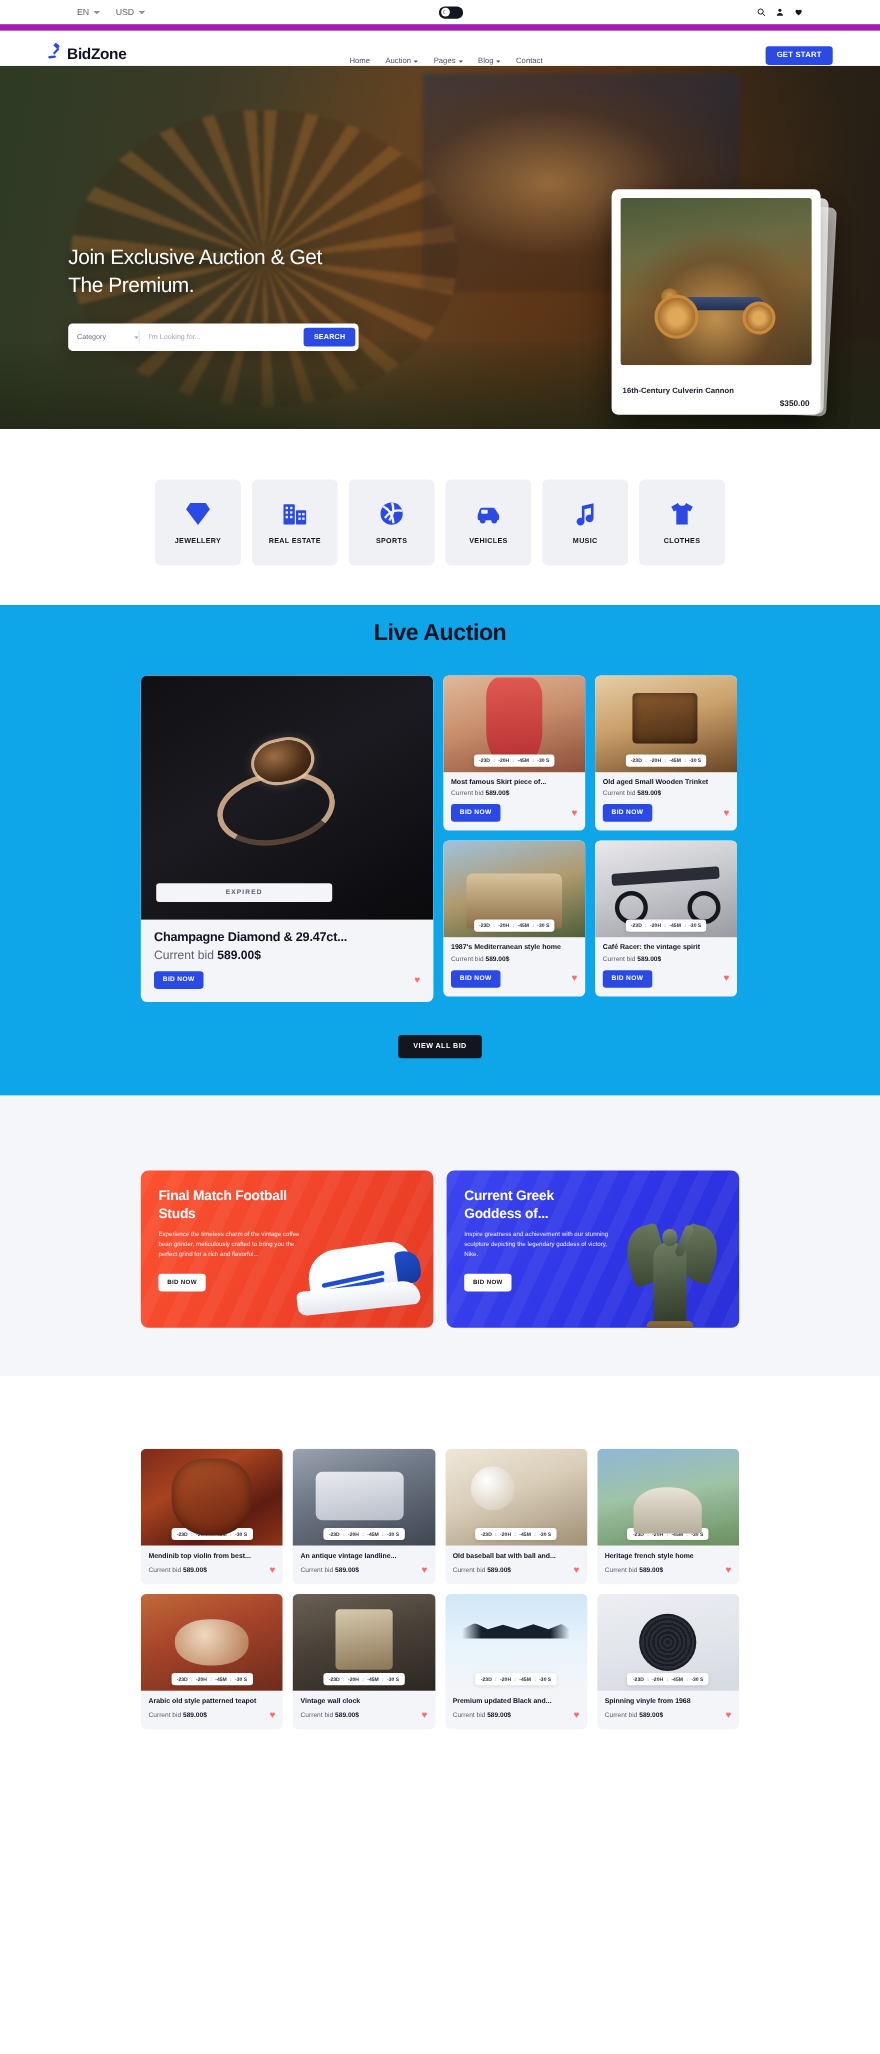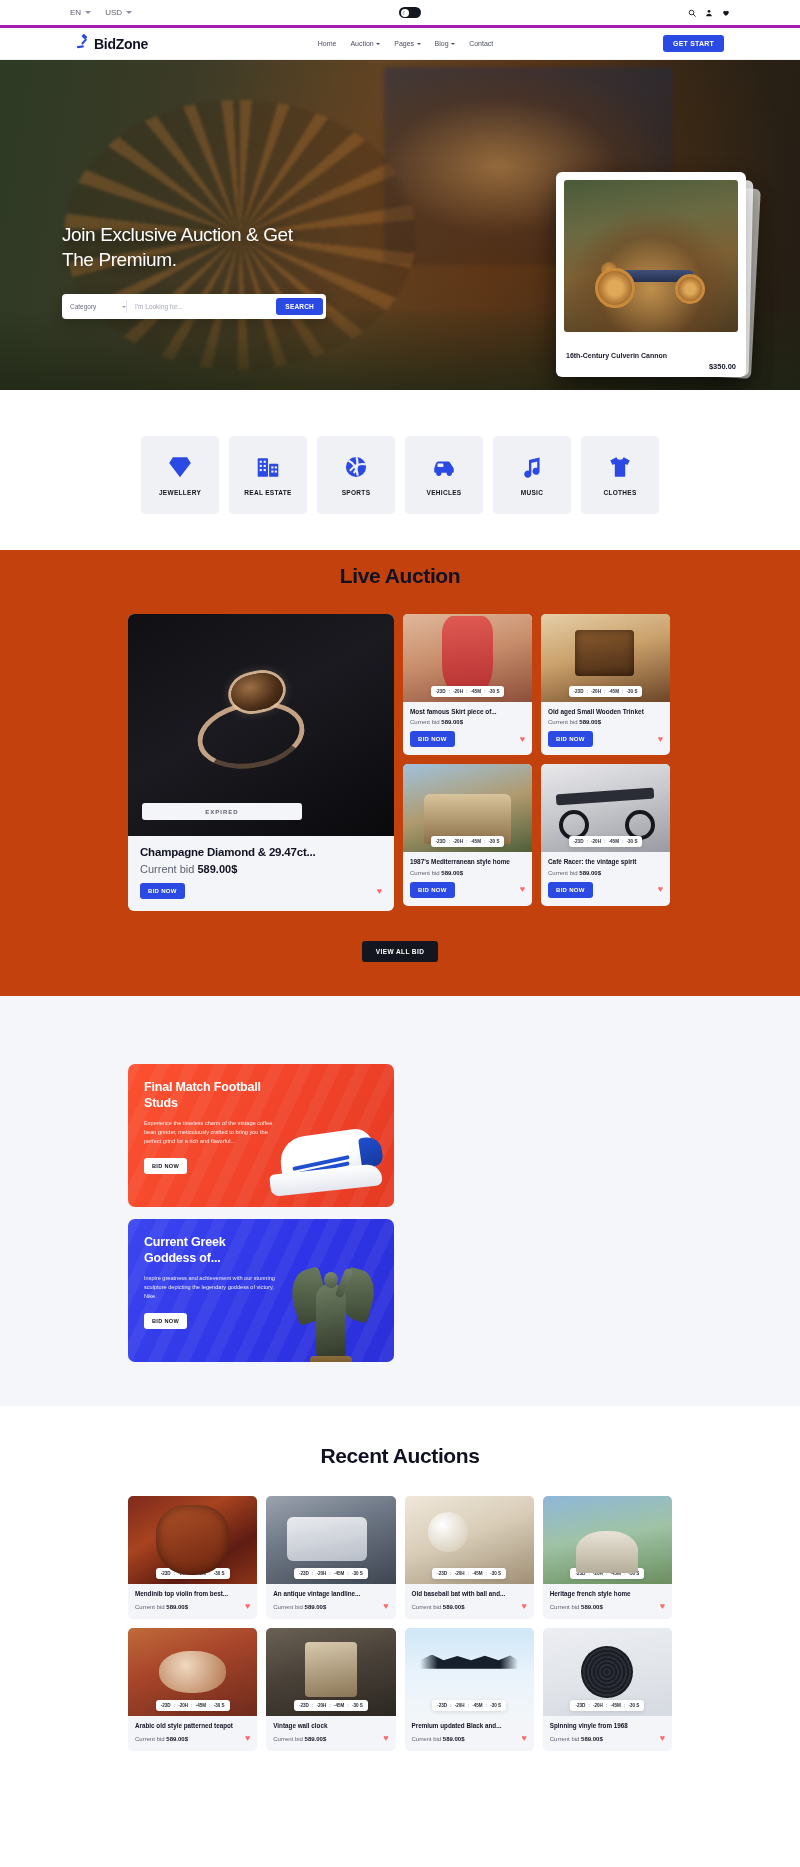--- a/index.html
+++ b/index.html
@@ -6,41 +6,41 @@
   body {
     width:800px; height:1867px;
     font-family:"Liberation Sans", sans-serif;
     background:#ffffff; color:#12141d; overflow:hidden;
   }
   .wrap { width:800px; position:relative; }
 
   
   .topbar {
     height:28px; display:flex; align-items:center;
-    padding:0 70px; border-bottom:3px solid #a21caf; background:#fff;
+    padding:0 70px; border-bottom:6px solid #a21caf; background:#fff;
     font-size:8px; color:#5d6073;
   }
   .tb-left { display:flex; gap:14px; align-items:center; }
   .tb-sel { display:flex; align-items:center; gap:4px; cursor:pointer; }
   .caret { width:0;height:0;border-left:3px solid transparent;border-right:3px solid transparent;border-top:3px solid #8a8d9c; }
   .tb-mid { flex:1; display:flex; justify-content:center; }
   .toggle {
     width:22px;height:11px;border-radius:6px;background:#15171f;position:relative;cursor:pointer;
   }
   .toggle .knob{
     position:absolute;left:1.5px;top:1.5px;width:8px;height:8px;border-radius:50%;
     background:#fff;display:flex;align-items:center;justify-content:center;font-size:5px;color:#15171f;
   }
   .tb-right { display:flex; gap:9px; align-items:center; color:#15171f; }
   .tb-right svg { display:block; }
 
   
   .navbar {
-    height:32px; display:flex; align-items:center;
-    padding:0 76px; background:#fff; border-bottom:1px solid #f1f1f5;
+    height:32px; display:flex; align-items:flex-end;
+    padding:0 43px; background:#fff; border-bottom:1px solid #f1f1f5;
   }
   .logo { display:flex; align-items:center; gap:3px; }
   .logo-txt { font-size:14px; font-weight:bold; letter-spacing:-.3px; color:#101223; }
   .nav-menu { flex:1; display:flex; justify-content:center; gap:14px; }
   .nav-item { font-size:7px; color:#4b4e60; display:flex; align-items:center; gap:2.5px; cursor:pointer; }
   .nav-item .caret { border-top-color:#4b4e60; border-left-width:2.5px;border-right-width:2.5px;border-top-width:2.5px; }
   .btn-start {
     background:#2b4ae4; color:#fff; font-size:7px; font-weight:bold;
     padding:5px 10px; border-radius:3px; border:none; cursor:pointer; letter-spacing:.2px;
   }
@@ -122,21 +122,21 @@
     width:78px; height:78px; background:#f0f1f5; border-radius:5px;
     display:flex; flex-direction:column; align-items:center; justify-content:center; gap:9px; cursor:pointer;
   }
   .cat-card svg{ display:block; }
   .cat-label{ font-size:6.5px; font-weight:bold; letter-spacing:.3px; color:#12141d; }
 
   
   .sec-title{ text-align:center; font-size:21px; font-weight:bold; letter-spacing:-.4px; color:#101223; }
 
   
-  .live{ padding:14px 0 0; background:#c2410c; }
+  .live{ padding:14px 0 0; background:#0ea5e9; }
   .live-grid{ margin:26px auto 0; width:544px; display:flex; gap:9px; }
   .big-card{ width:266px; background:#f4f5f8; border-radius:6px; overflow:hidden; position:relative; }
   .big-img{
     width:100%; height:222px; position:relative; overflow:hidden;
     background:linear-gradient(150deg,#101014 0%,#1a1a20 45%,#0a0a0d 100%);
   }
   .ring{
     position:absolute; left:26%; top:26%; width:130px; height:96px;
   }
   .ring .band{
@@ -185,21 +185,21 @@
   .sm-row{ display:flex; align-items:center; justify-content:space-between; margin-top:6px; }
 
   .view-all-wrap{ display:flex; justify-content:center; padding:30px 0 34px; }
   .btn-viewall{
     background:#13151f;color:#fff;font-size:6.5px;font-weight:bold;
     padding:7px 14px;border-radius:3px;border:none;cursor:pointer;letter-spacing:.4px;
   }
 
   
   .upcoming{ background:#f5f6f9; padding:38px 0 44px; }
-  .up-grid{ margin:30px auto 0; width:544px; display:flex; gap:12px;flex-direction:column; }
+  .up-grid{ margin:30px auto 0; width:544px; display:flex; gap:12px; }
   .up-card{ width:266px; height:143px; border-radius:7px; position:relative; overflow:hidden; padding:16px; }
   .up-card.red{ background:linear-gradient(120deg,#fc5130 0%,#f0432a 55%,#e53a22 100%); }
   .up-card.blue{ background:linear-gradient(120deg,#3b45ef 0%,#2f35e6 55%,#2a2fd8 100%); }
   .up-card:before{
     content:""; position:absolute; inset:0;
     background:repeating-linear-gradient(115deg, rgba(255,255,255,.05) 0 12px, rgba(255,255,255,0) 12px 26px);
   }
   .up-title{ color:#fff; font-size:12.5px; font-weight:bold; line-height:1.25; position:relative; width:135px; letter-spacing:-.2px; }
   .up-desc{ color:rgba(255,255,255,.9); font-size:5.6px; line-height:1.62; margin-top:8px; width:140px; position:relative; }
   .btn-bid-w{
@@ -629,21 +629,20 @@
           <div class="st-arm"></div>
           <div class="st-head"></div>
           <div class="st-base"></div>
         </div>
       </div>
 
     </div>
   </div>
 
   <div class="recent">
-    <div class="sec-title">Recent Auctions</div>
     <div class="rec-grid">
 
       <div class="rc">
         <div class="rc-img tx-violin">
           <div class="timer">
             <span>-23D</span>
             <i>:</i>
             <span>-20H</span>
             <i>:</i>
             <span>-45M</span>

